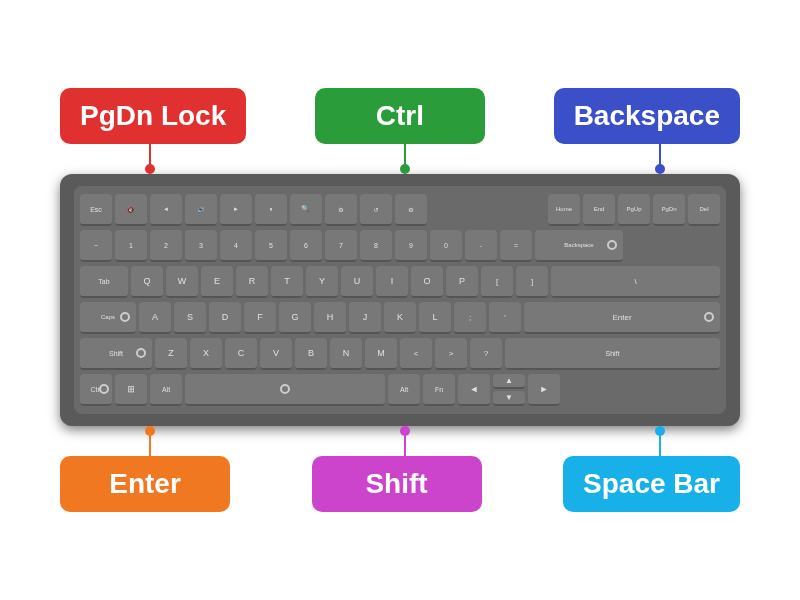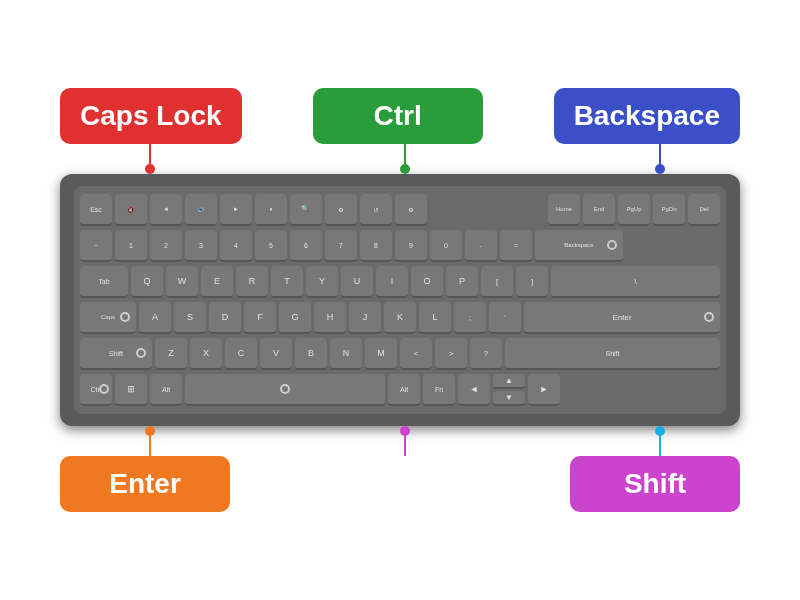--- a/index.html
+++ b/index.html
@@ -168,21 +168,21 @@
     .label-enter { background: #f07820; }
     .label-shift { background: #cc44cc; }
     .label-spacebar { background: #18b0e8; }
   </style>
 </head>
 <body>
 
 <div class="container">
 
   <div class="top-labels">
-    <div class="label-box label-caps-lock">Caps Lock</div>
+    <div class="label-box label-caps-lock">PgDn Lock</div>
     <div class="label-box label-ctrl">Ctrl</div>
     <div class="label-box label-backspace">Backspace</div>
   </div>
 
   <div class="connectors-top">
     <div class="line-top line-red"></div>
     <div class="dot dot-red"></div>
     <div class="line-top line-green"></div>
     <div class="dot dot-green"></div>
     <div class="line-top line-blue"></div>
@@ -460,15 +460,16 @@
     <div class="line-bottom line-orange"></div>
     <div class="dot-bottom dot-purple"></div>
     <div class="line-bottom line-purple"></div>
     <div class="dot-bottom dot-cyan"></div>
     <div class="line-bottom line-cyan"></div>
   </div>
 
   <div class="bottom-labels">
     <div class="label-box label-enter">Enter</div>
     <div class="label-box label-shift">Shift</div>
+    <div class="label-box label-spacebar">Space Bar</div>
   </div>
 
 </div>
 
 </body></html>

